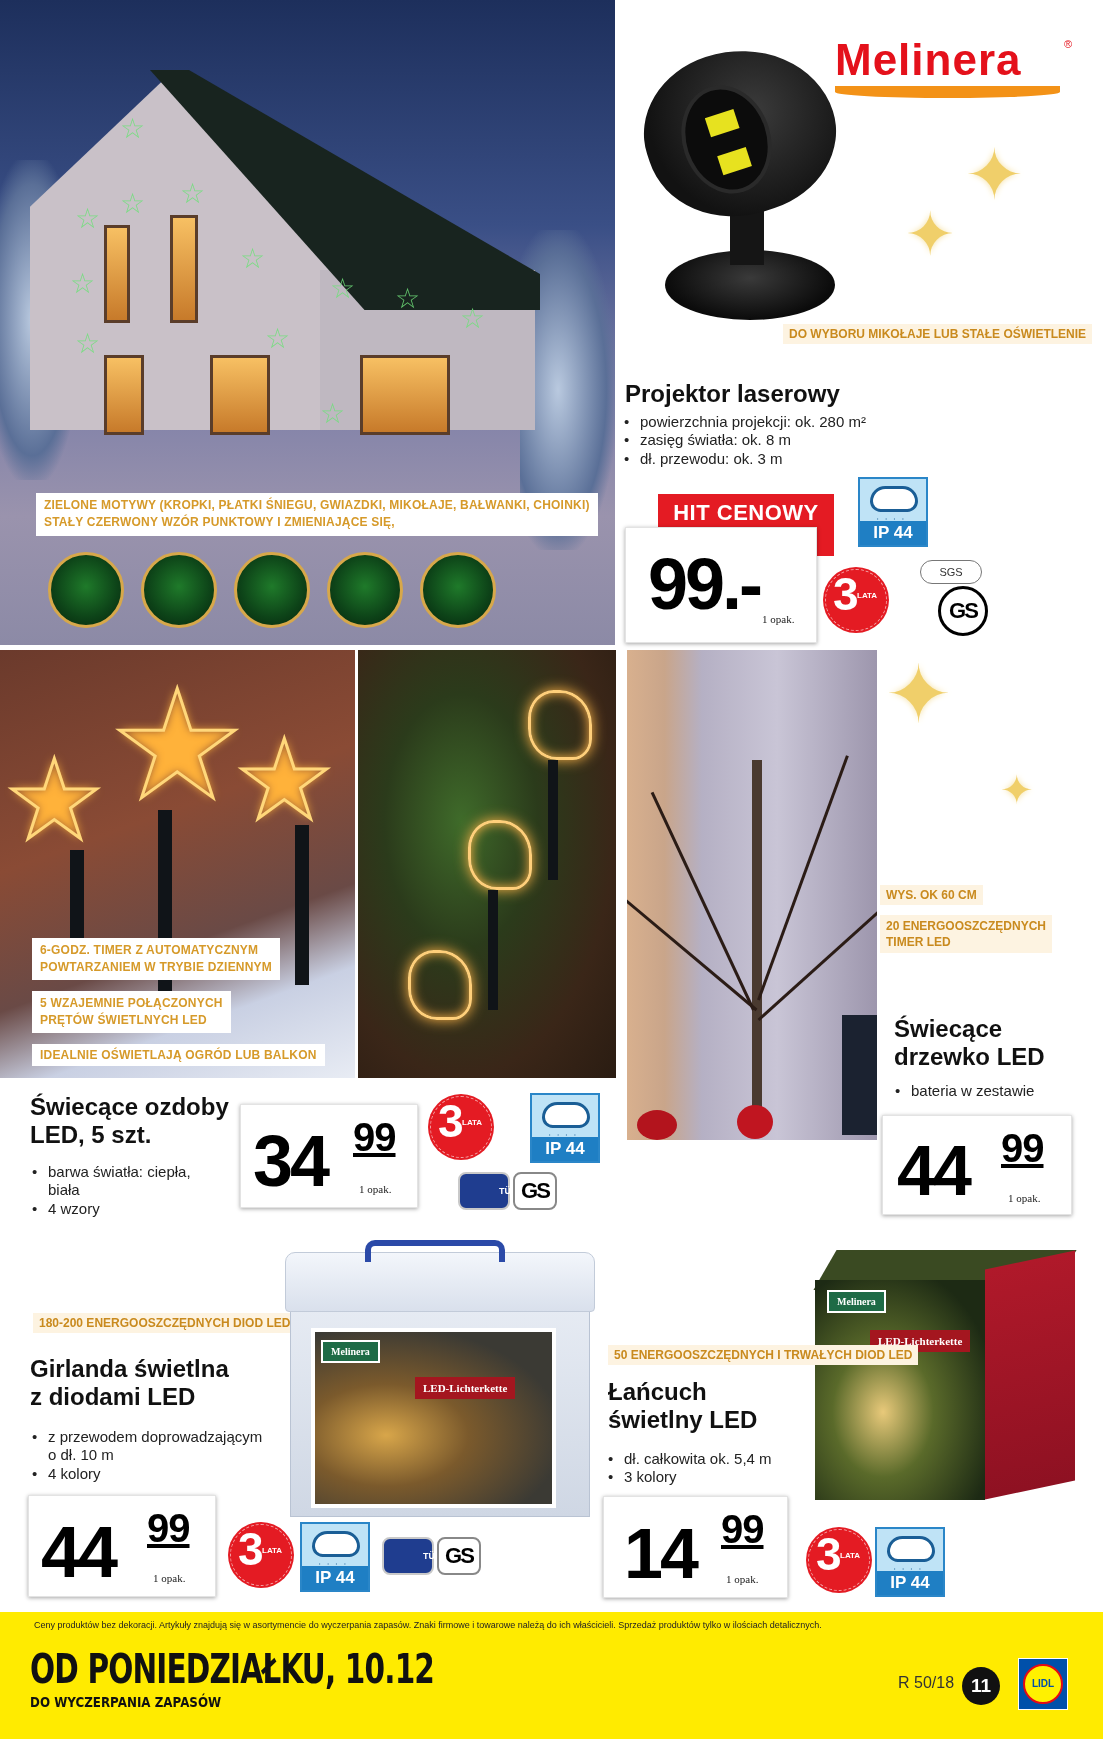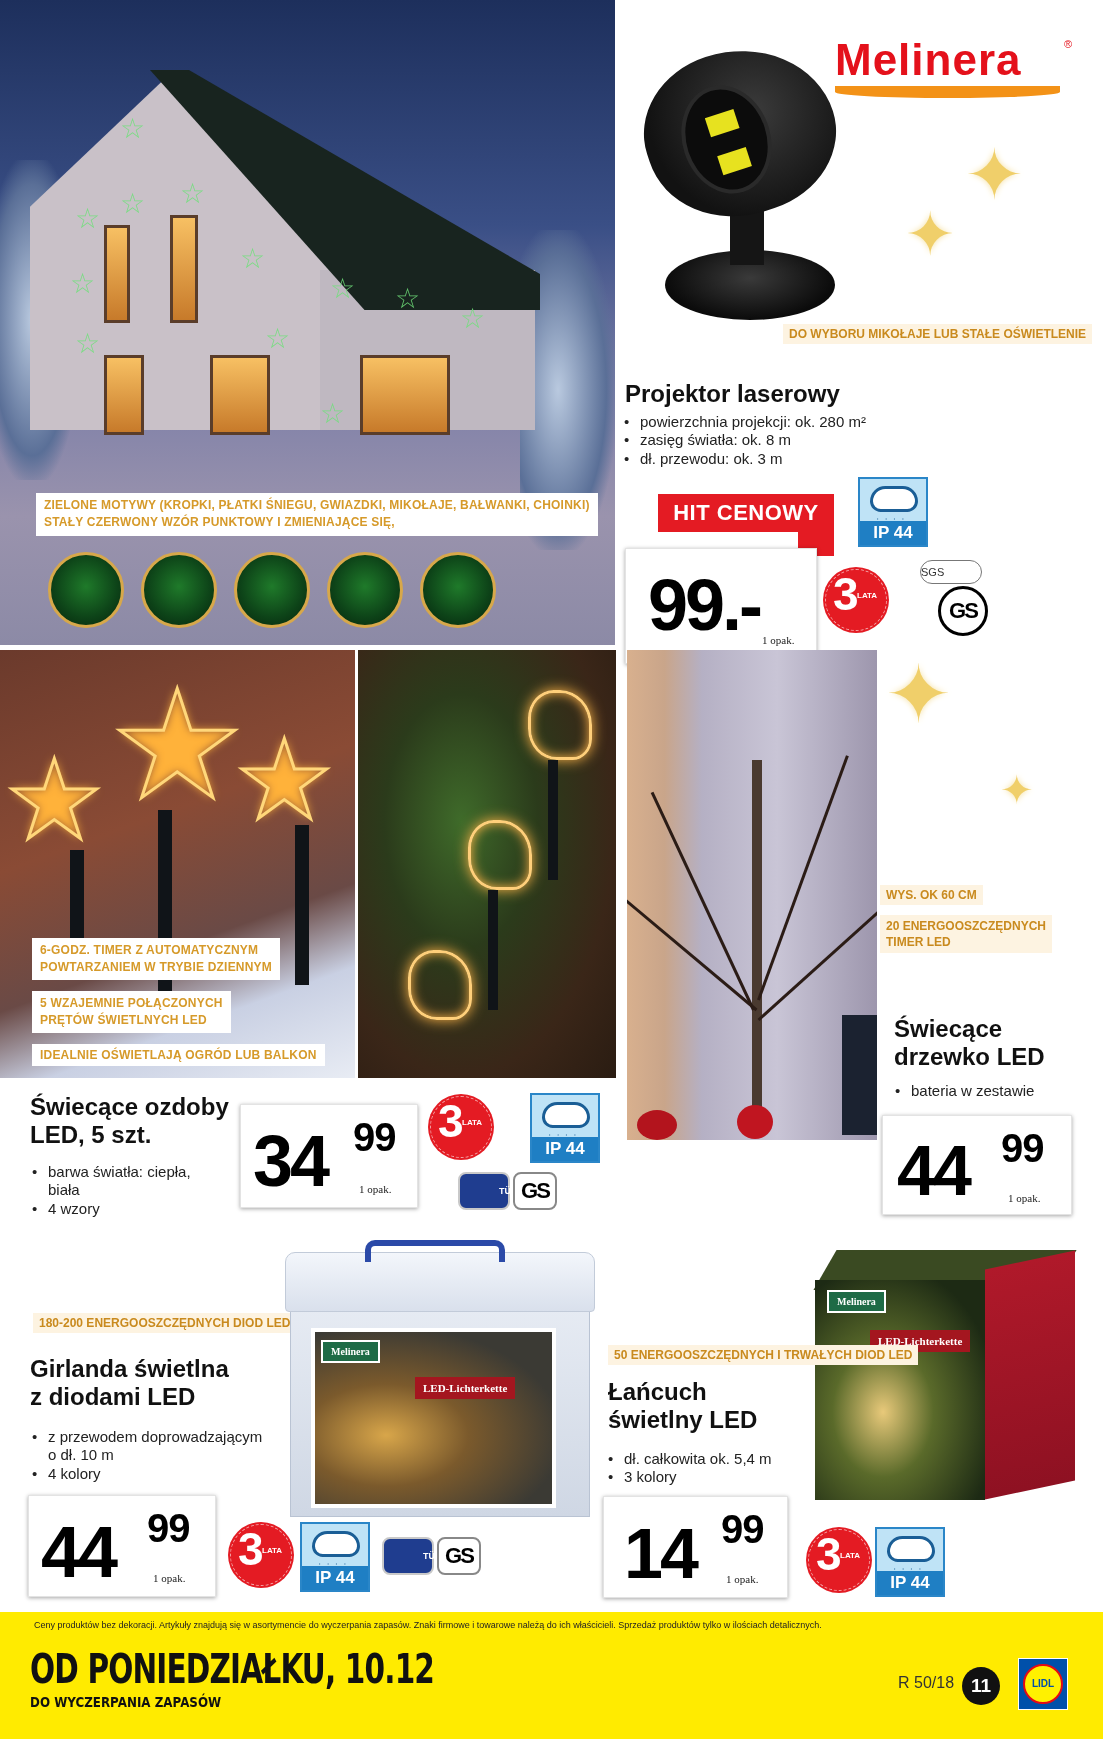--- a/index.html
+++ b/index.html
@@ -37,37 +37,37 @@
   .p-title { position:absolute; font-weight:bold; color:#111; line-height:1.18; }
   .bullets { position:absolute; list-style:none; font-size:15px; line-height:1.22; color:#222; }
   .bullets li { padding-left:18px; position:relative; }
   .bullets li::before { content:"•"; position:absolute; left:2px; }
 
   .hit { position:absolute; left:658px; top:494px; width:176px; height:38px; background:#e41b23; color:#fff; font-weight:bold; font-size:22px; text-align:center; line-height:38px; letter-spacing:.5px; }
   .hit-tail { position:absolute; left:798px; top:532px; width:36px; height:24px; background:#e41b23; }
 
   .price-box { position:absolute; background:#fff; box-shadow: 0 1px 4px rgba(0,0,0,.35); border:1px solid #e3e3e3; }
   .price-main { position:absolute; font-weight:bold; color:#000; line-height:1; letter-spacing:-3px; }
-  .price-cents { position:absolute; font-weight:bold; color:#000; line-height:1; letter-spacing:-1px; }
+  .price-cents { position:absolute; font-weight:bold; color:#000; line-height:1; letter-spacing:-1px;text-decoration:underline; }
   .price-unit { position:absolute; font-size:11px; color:#222; font-family:"Liberation Serif", serif; }
 
   .warranty { position:absolute; width:66px; height:66px; border-radius:50%; background:#e41b23; color:#fff; text-align:center; }
   .warranty .num { position:absolute; left:10px; top:4px; font-size:46px; font-weight:bold; line-height:1; }
   .warranty .lata { position:absolute; left:34px; top:24px; font-size:8px; font-weight:bold; }
   .warranty .ring { position:absolute; inset:2px; border-radius:50%; border:1px dashed rgba(255,255,255,.6); }
 
   .ip { position:absolute; width:70px; height:70px; border:2px solid #2a86c8; background:#bfe3f6; }
   .ip .cloud { position:absolute; left:10px; top:7px; width:48px; height:26px; background:#fff; border:3px solid #1a5e96; border-radius:20px 20px 14px 14px; }
   .ip .drops { position:absolute; left:14px; top:36px; font-size:9px; color:#1a5e96; letter-spacing:1px; }
   .ip .bar { position:absolute; left:0; bottom:0; width:100%; height:24px; background:#1f7fc4; color:#fff; font-weight:bold; font-size:17px; text-align:center; line-height:24px; }
 
   .cert { position:absolute; display:flex; gap:3px; }
   .tuv { width:40px; height:38px; border-radius:8px; background:#1f3d8f; border:2px solid #c9c9c9; color:#fff; font-size:9px; font-weight:bold; display:flex; align-items:center; justify-content:center;padding-left:48px; }
   .gs { width:44px; height:38px; border-radius:8px; background:#fff; border:2px solid #888; color:#000; font-size:22px; font-weight:bold; display:flex; align-items:center; justify-content:center; letter-spacing:-2px; }
-  .sgs { position:absolute; left:920px; top:560px; width:62px; height:24px; border:1px solid #777; border-radius:12px; font-size:11px; text-align:left; line-height:22px; background:#fff; color:#333; }
+  .sgs { position:absolute; left:920px; top:560px; width:62px; height:24px; border:1px solid #777; border-radius:12px; font-size:11px; text-align:center; line-height:22px; background:#fff; color:#333; }
 
   .photo { position:absolute; overflow:hidden; }
   .ph-stars { background: linear-gradient(160deg, #6b3a2c 0%, #8a4b35 40%, #6a4a46 65%, #c9d0e3 80%, #e8ecf4 100%); }
   .ph-reindeer { background: radial-gradient(ellipse at 40% 40%, #3f6b2a 0%, #2b3b1b 35%, #3a2618 70%, #2a1c12 100%); }
   .ph-tree { background: linear-gradient(90deg, #d8b08e 0%, #c9a58a 15%, #b5b0c4 30%, #c9c5d6 60%, #9d96ad 100%); }
   .lit-star { position:absolute; color:transparent; -webkit-text-stroke:3px #ffd77a; text-shadow:0 0 10px #ffb23a; line-height:1; }
   .pole { position:absolute; width:14px; background:#101418; }
   .lit-deer { position:absolute; width:64px; height:70px; border:3px solid #ffcf7a; border-radius: 40% 50% 30% 45%; box-shadow: 0 0 14px #ffb347, inset 0 0 12px #ffb347; }
   .branch { position:absolute; width:3px; background:#2b1c16; transform-origin: bottom center; }
 
@@ -156,21 +156,21 @@
 
 <div class="tag" style="left:783px;top:324px;">DO WYBORU MIKOŁAJE LUB STAŁE OŚWIETLENIE</div>
 <div class="p-title" style="left:625px;top:380px;font-size:24px;">Projektor laserowy</div>
 <ul class="bullets" style="left:622px;top:413px;font-size:15px;">
   <li>powierzchnia projekcji: ok. 280 m²</li>
   <li>zasięg światła: ok. 8 m</li>
   <li>dł. przewodu: ok. 3 m</li>
 </ul>
 <div class="hit">HIT CENOWY</div>
 <div class="hit-tail"></div>
-<div class="price-box" style="left:625px;top:527px;width:192px;height:116px;margin-top:21px;">
+<div class="price-box" style="left:625px;top:527px;width:192px;height:116px;">
   <div class="price-main" style="left:22px;top:20px;font-size:72px;">99.-</div>
   <div class="price-unit" style="left:136px;top:85px;">1 opak.</div>
 </div>
 <div class="ip" style="left:858px;top:477px;">
   <div class="cloud"></div>
   <div class="drops">⁘⁘⁘⁘</div>
   <div class="bar">IP 44</div>
 </div>
 <div class="warranty" style="left:823px;top:567px;">
   <div class="ring"></div>

